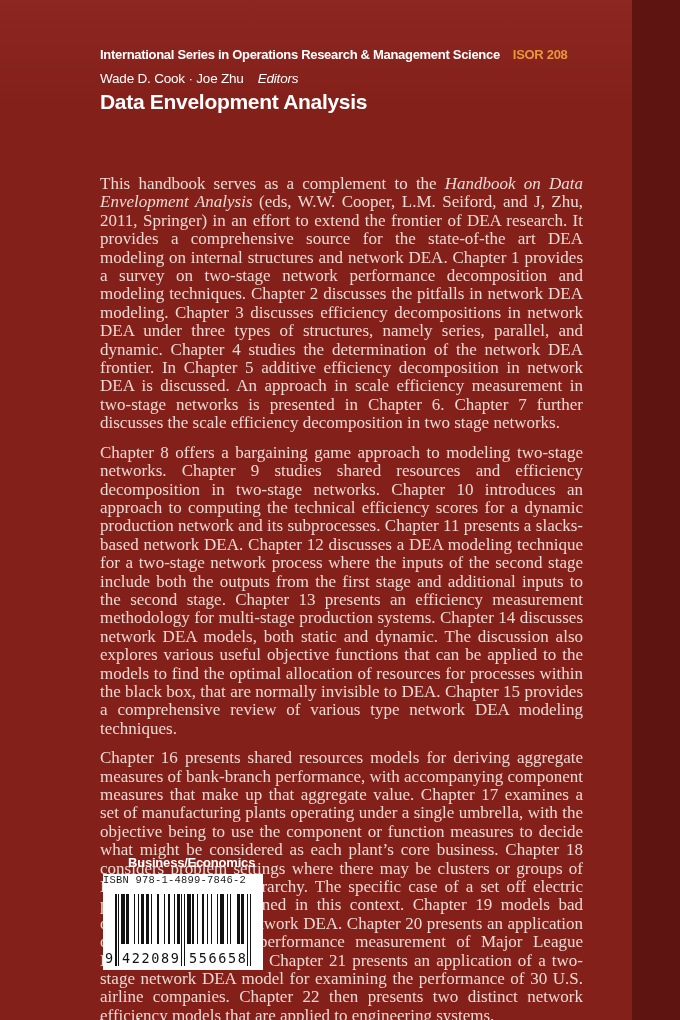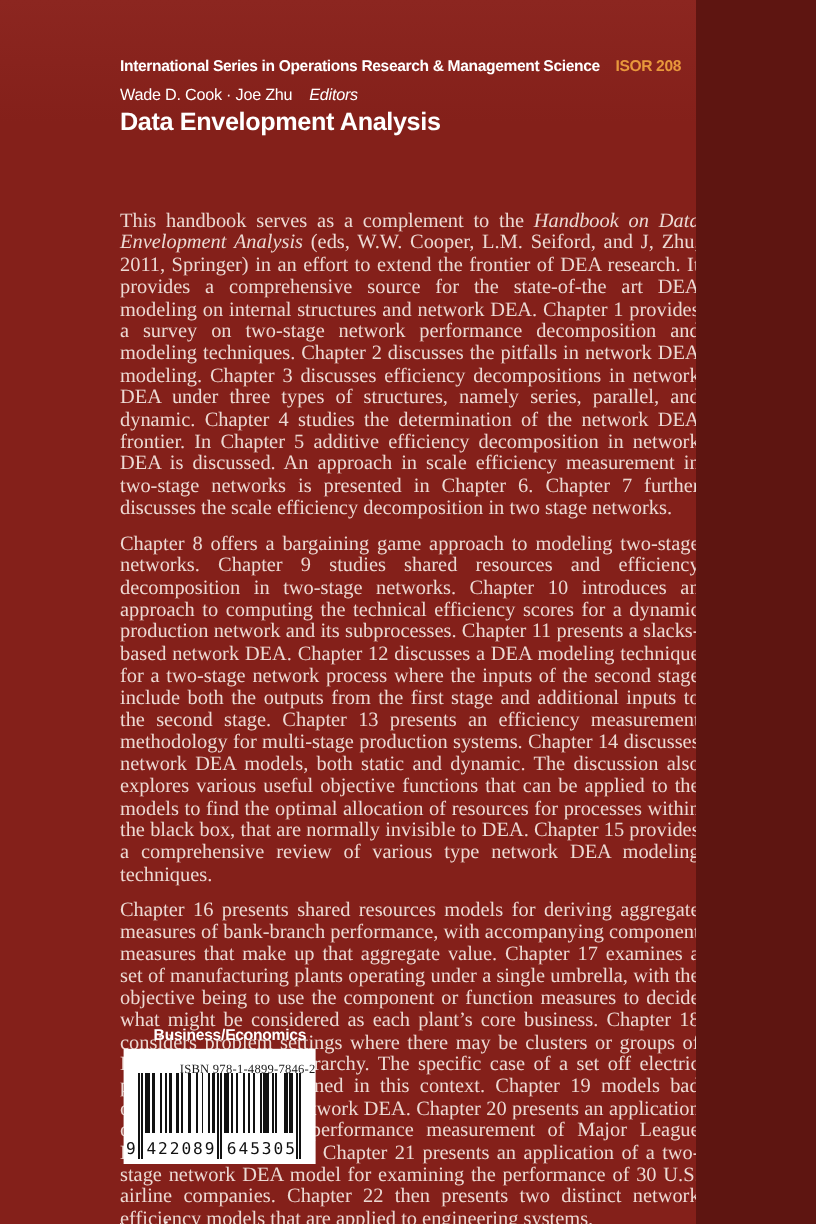--- a/index.html
+++ b/index.html
@@ -1,37 +1,37 @@
 <!DOCTYPE html>
 <html style="--background: #84201A; --accent_orange: #E8983C; --body_text: #ECD9D3;"><head>
 <meta charset="utf-8">
 <style>
   html,body{margin:0;padding:0;background:#5e1511;}
   .page{
-    position:relative;width:580px;height:1020px;overflow:hidden;
+    position:relative;width:632px;height:1020px;overflow:hidden;
     background:linear-gradient(180deg,#8c2620 0%,var(--background,#84201a) 10%,var(--background,#84201a) 100%);
     font-family:"Liberation Sans",sans-serif;
   }
   .abs{position:absolute;}
   .series-line{left:100px;top:47px;width:482px;color:#fff;font-weight:bold;
     font-size:13px;letter-spacing:-0.3px;white-space:nowrap;}
   .series-code{color:var(--accent_orange,#e8983c);margin-left:13px;}
   .editors-line{left:100px;top:71px;color:#fff;font-size:13.5px;letter-spacing:-0.2px;}
   .editors-label{font-style:italic;margin-left:14px;}
   .book-title{left:100px;top:90px;color:#fff;font-size:21px;font-weight:bold;letter-spacing:-0.3px;}
   .book-subtitle{left:100px;top:120px;color:#fff;font-size:13px;font-weight:bold;letter-spacing:-0.2px;}
   .blurb{left:100px;top:175px;width:483px;font-family:"Liberation Serif",serif;
     font-size:17px;line-height:18.4px;color:var(--body_text,#ecd9d3);text-align:justify;}
   .blurb p{margin:0 0 11px 0;}
   .blurb p:last-child{margin-bottom:0;}
   .italic{font-style:italic;}
   .category{left:100px;top:855px;color:#fff;font-weight:bold;font-size:13px;letter-spacing:-0.2px;padding-left:28px;}
   .isbn-box{left:103px;top:874px;width:160px;height:96px;background:#fff;}
-  .isbn-text{position:absolute;top:12px;left:0;width:100%;text-align:right;
-    font-family:Liberation Serif, serif;font-size:10.5px;color:#1a1a1a;letter-spacing:0.2px;}
+  .isbn-text{position:absolute;top:0;left:0;width:100%;text-align:left;
+    font-family:Liberation Mono, monospace;font-size:10.5px;color:#1a1a1a;letter-spacing:0.2px;}
   #barcode-svg{position:absolute;left:12px;top:20px;}
   .bc-digit{position:absolute;top:76px;font-family:"DejaVu Sans Mono",monospace;
     font-size:13.5px;color:#111;white-space:nowrap;}
   .bc-nine{left:2px;}
   .bc-left{left:19px;letter-spacing:1.6px;}
   .bc-right{left:86px;letter-spacing:1.6px;}
   .springer-line{left:100px;top:972px;color:#fff;font-weight:bold;font-size:14.5px;
     display:flex;align-items:center;cursor:pointer;}
   .arrow{width:0;height:0;border-left:7px solid #fff;border-top:5px solid transparent;
     border-bottom:5px solid transparent;margin-right:7px;}
@@ -89,21 +89,21 @@
         <rect x="104.51" y="0" width="4.39" height="50" fill="#111"></rect>
         <rect x="111.66" y="0" width="1.53" height="50" fill="#111"></rect>
         <rect x="114.53" y="0" width="1.53" height="50" fill="#111"></rect>
         <rect x="121.68" y="0" width="2.96" height="50" fill="#111"></rect>
         <rect x="125.98" y="0" width="2.96" height="50" fill="#111"></rect>
         <rect x="131.71" y="0" width="1.53" height="72" fill="#111"></rect>
         <rect x="134.57" y="0" width="1.53" height="72" fill="#111"></rect>
       </svg>
     <span class="bc-digit bc-nine">9</span>
     <span class="bc-digit bc-left">422089</span>
-    <span class="bc-digit bc-right">645305</span>
+    <span class="bc-digit bc-right">556658</span>
   </div>
 
   <div class="abs springer-line" style="top: 1016px;">
     <span class="arrow"></span>
     <span>springer.com</span>
   </div>
 
 </div>
 
 </body></html>

